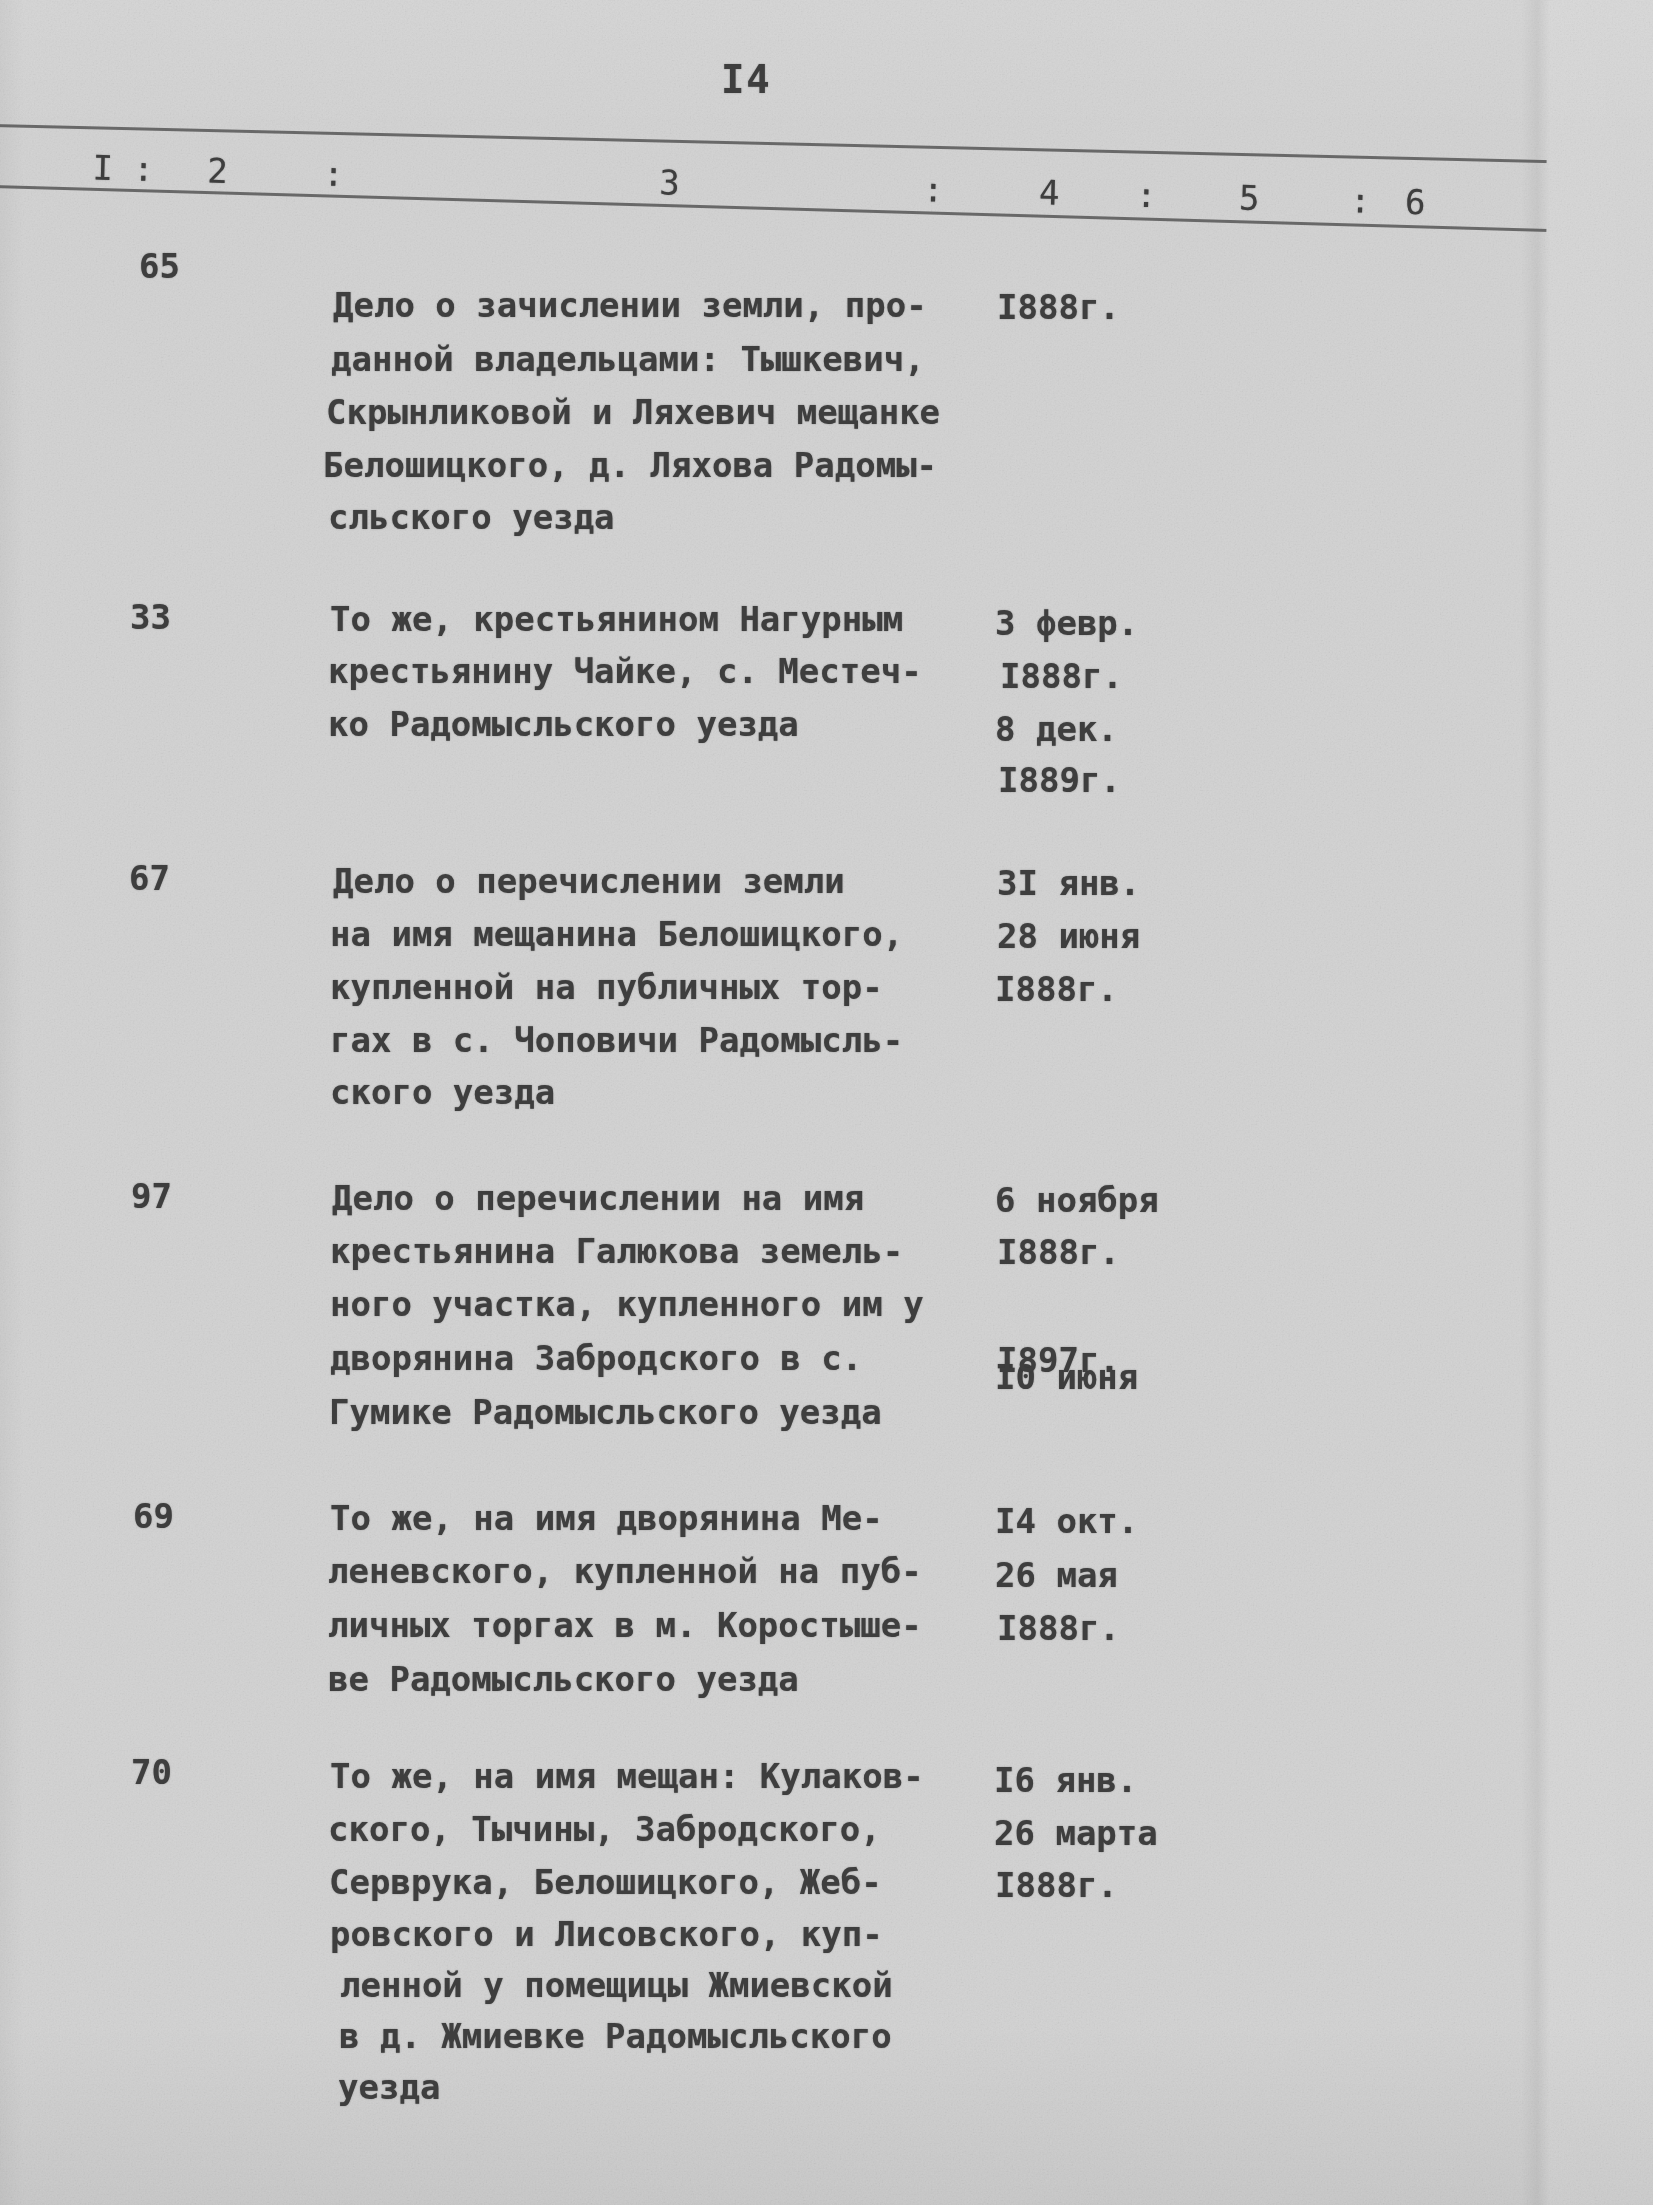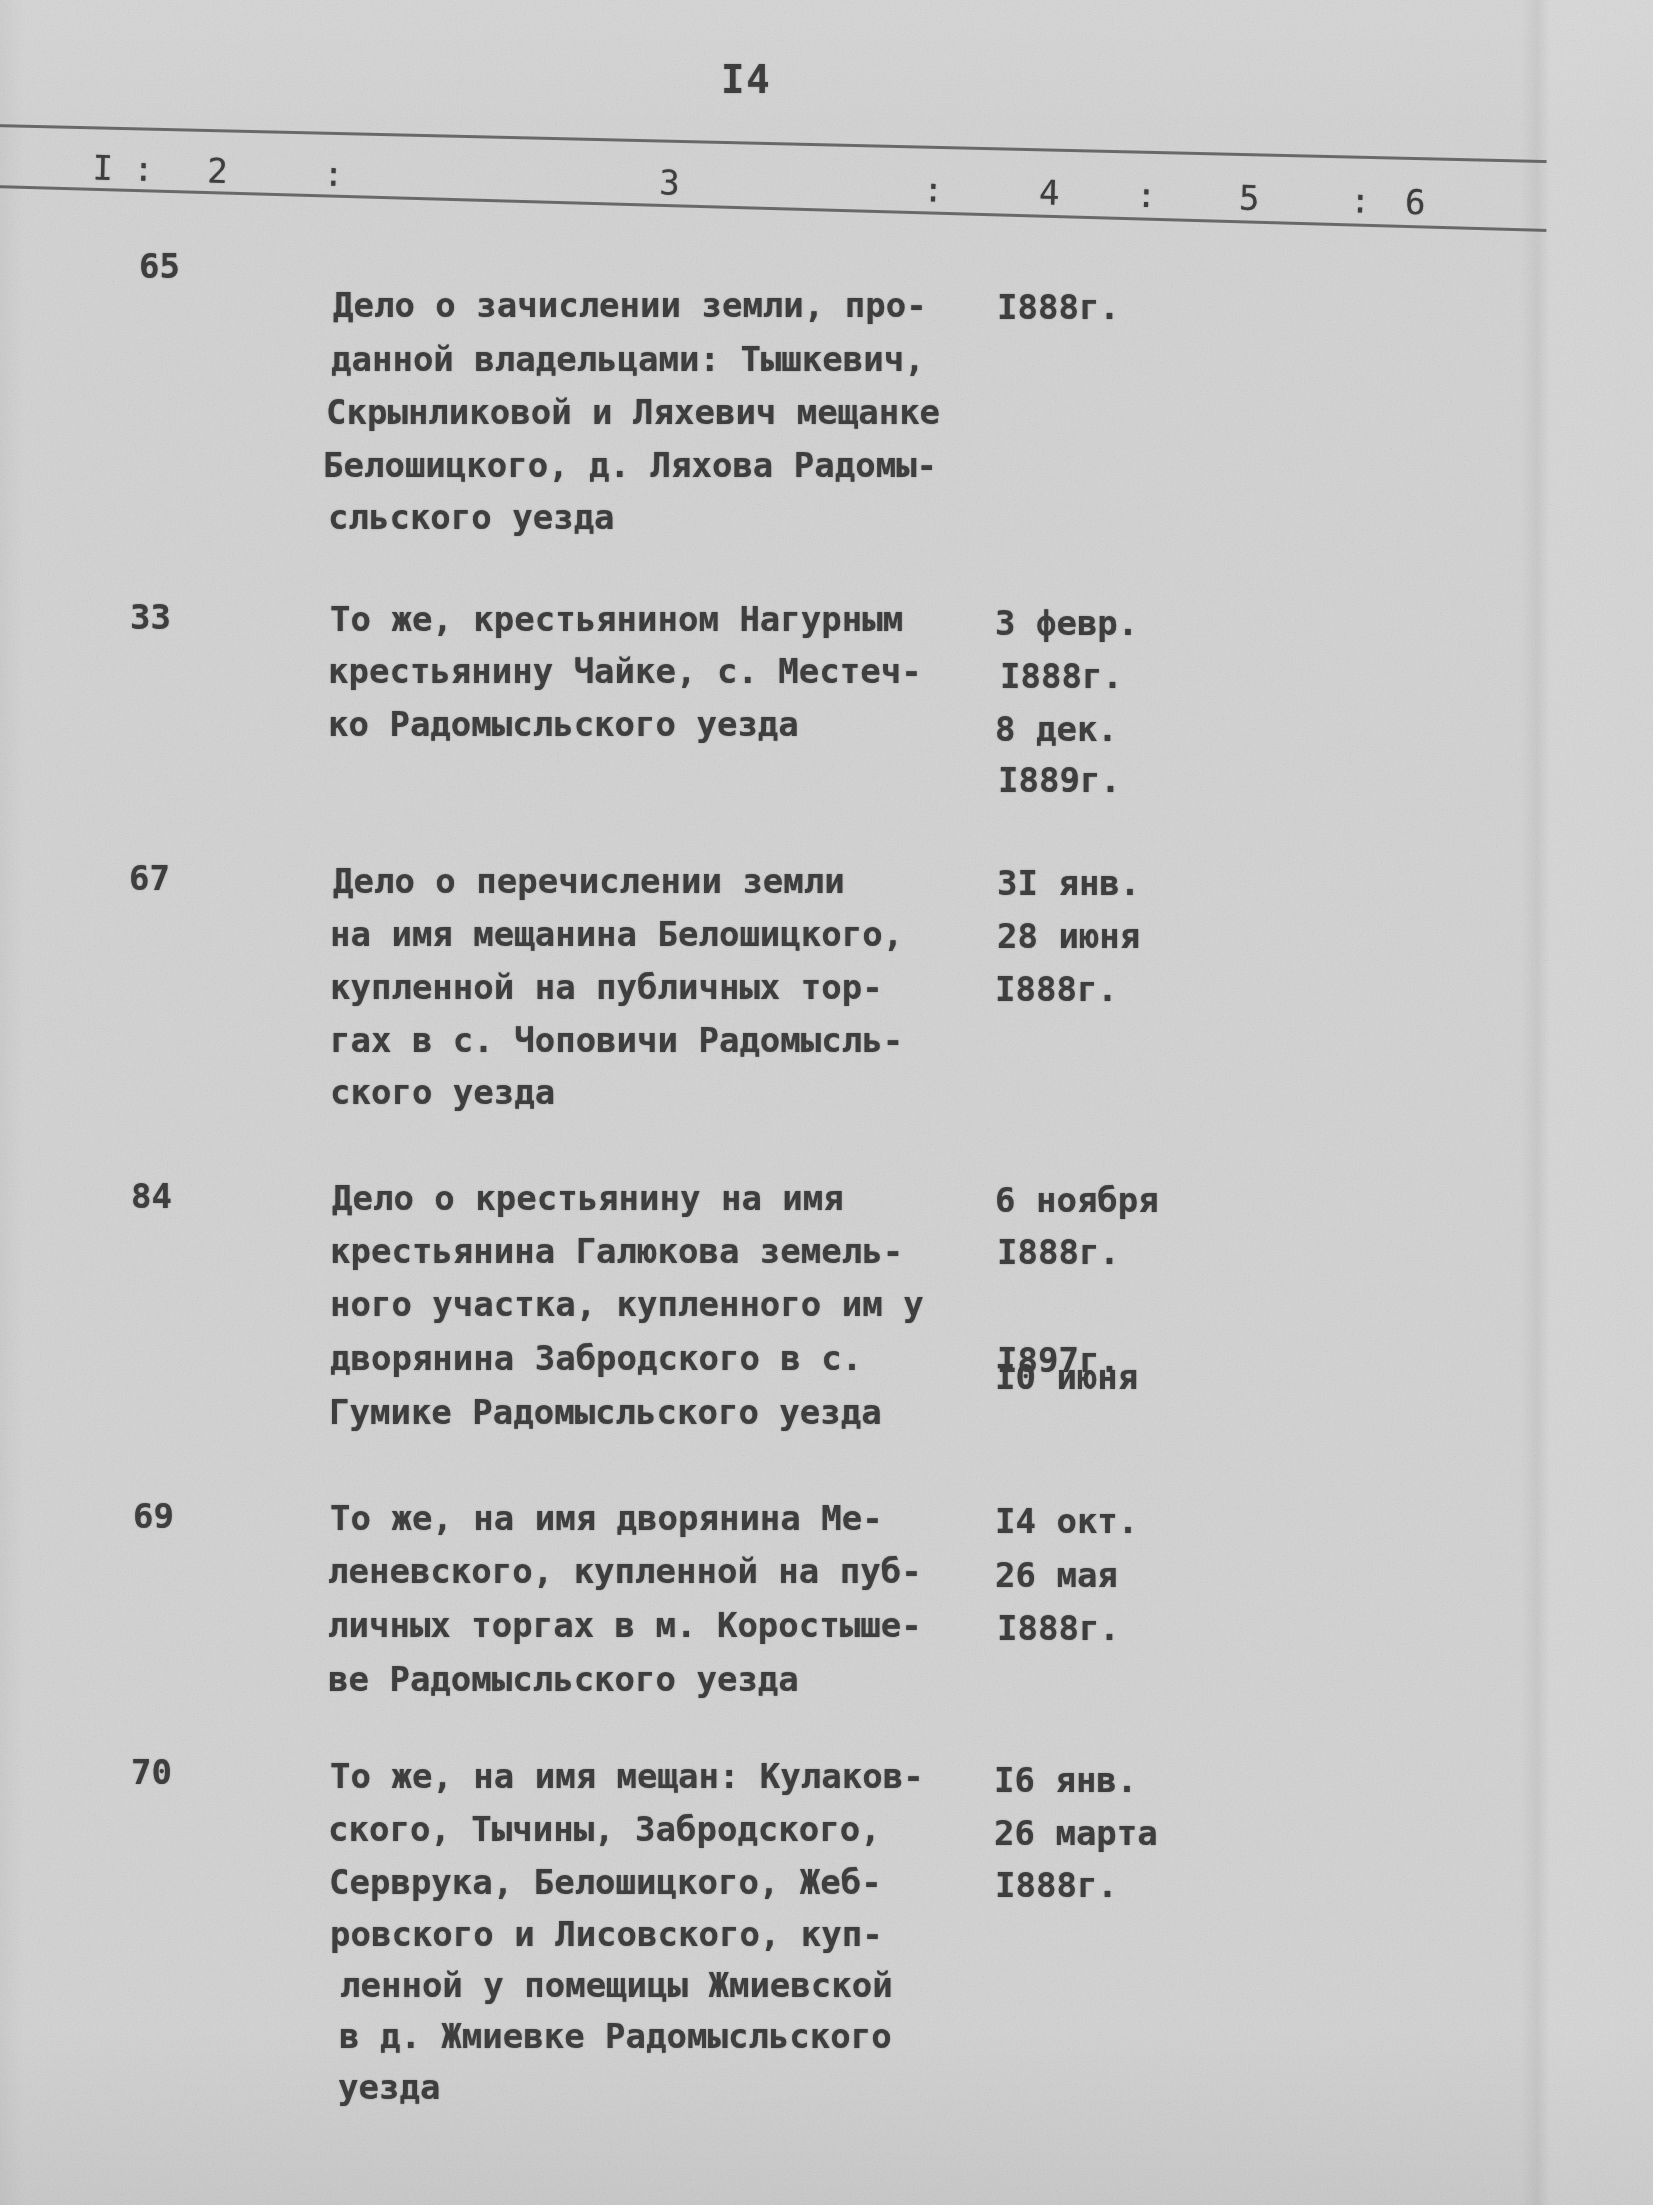--- a/index.html
+++ b/index.html
@@ -123,22 +123,22 @@
       <div class="ink txt" style="left:313px;top:970px">купленной на публичных тор-</div>
       <div class="ink txt" style="left:313px;top:1023px">гах в с. Чоповичи Радомысль-</div>
       <div class="ink txt" style="left:313px;top:1075px">ского уезда</div>
       <div class="ink txt" style="left:980px;top:866px">3I янв.</div>
       <div class="ink txt" style="left:980px;top:919px">28 июня</div>
       <div class="ink txt" style="left:978px;top:972px">I888г.</div>
     </div>
 
     
     <div class="entry">
-      <div class="ink txt" style="left:114px;top:1179px">84</div>
-      <div class="ink txt" style="left:315px;top:1181px">Дело о крестьянину на имя</div>
+      <div class="ink txt" style="left:114px;top:1179px">97</div>
+      <div class="ink txt" style="left:315px;top:1181px">Дело о перечислении на имя</div>
       <div class="ink txt" style="left:313px;top:1234px">крестьянина Галюкова земель-</div>
       <div class="ink txt" style="left:313px;top:1287px">ного участка, купленного им у</div>
       <div class="ink txt" style="left:313px;top:1341px">дворянина Забродского в с.</div>
       <div class="ink txt" style="left:312px;top:1395px">Гумике Радомысльского уезда</div>
       <div class="ink txt" style="left:978px;top:1183px">6 ноября</div>
       <div class="ink txt" style="left:980px;top:1235px">I888г.</div>
       <div class="ink txt" style="left:978px;top:1360px">I0 июня</div>
       <div class="ink txt" style="left:980px;top:1343px">I897г.</div>
     </div>
 

